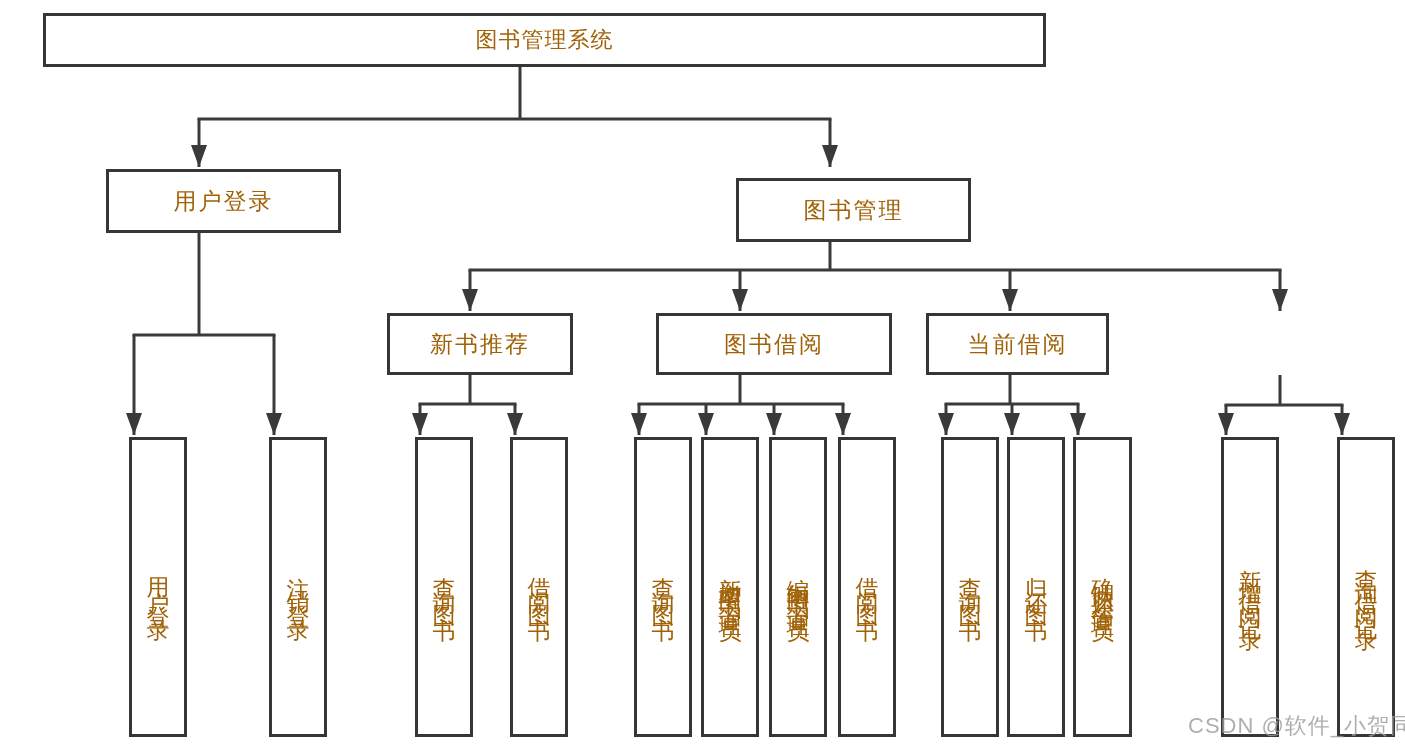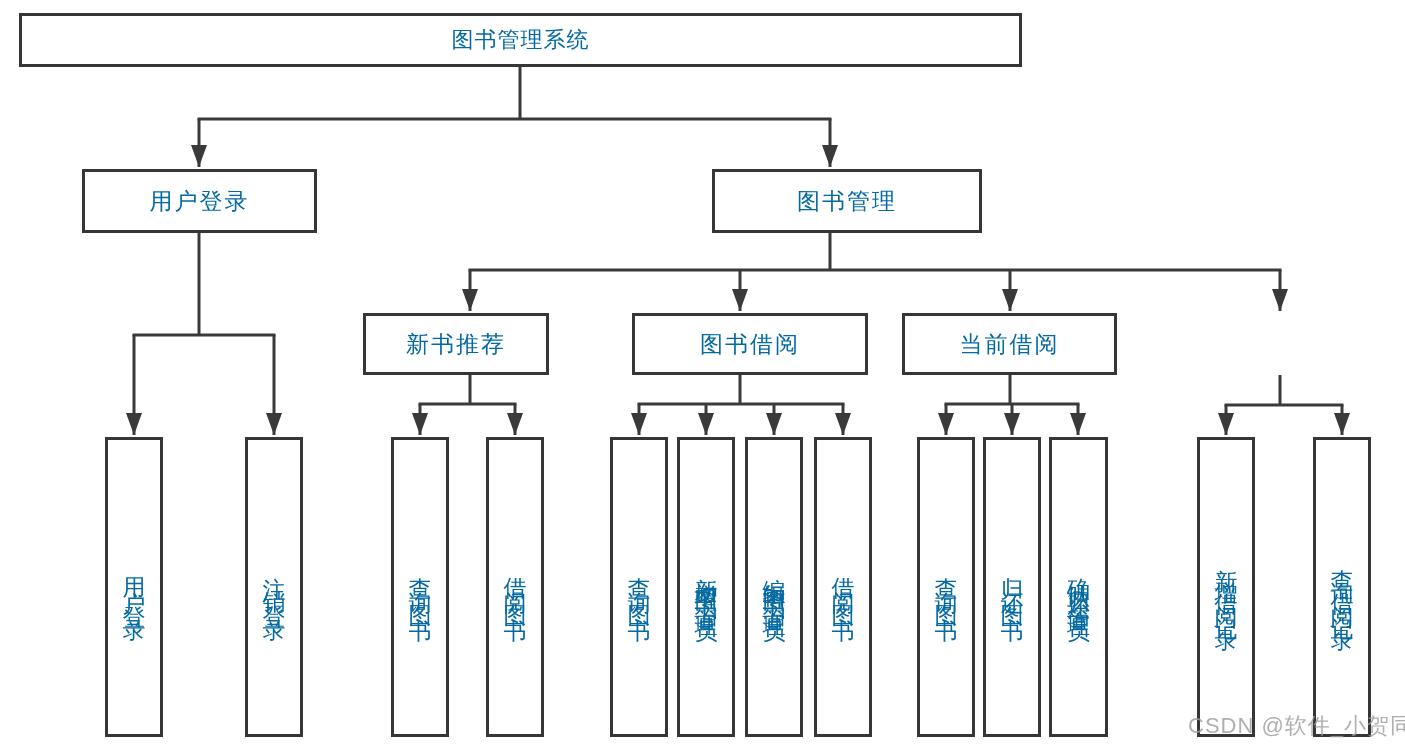--- a/index.html
+++ b/index.html
@@ -5,21 +5,21 @@
   html,body{margin:0;padding:0;background:#ffffff;}
   .canvas{
     position:relative;width:1405px;height:747px;background:#ffffff;
     font-family:"Liberation Sans","DejaVu Sans",sans-serif;overflow:hidden;
     color:#3a3a3a;
   }
   .connector-layer{position:absolute;left:0;top:0;z-index:1;}
   .box{
     position:absolute;box-sizing:border-box;background:#ffffff;
     border:3px solid #363636;display:flex;align-items:center;justify-content:center;
-    z-index:2;color:#0369a1;
+    z-index:2;color:#a16207;margin-left:24px;
   }
   .h-label{font-size:23px;letter-spacing:2px;white-space:nowrap;}
   .root-label{font-size:22px;letter-spacing:1px;}
   .v .v-text{
     writing-mode:vertical-rl;text-orientation:mixed;
     font-size:23px;line-height:1;white-space:nowrap;
   }
   .sp4 .v-text{letter-spacing:14px;}
   .sp6 .v-text{letter-spacing:12px;}
   .sp9 .v-text{letter-spacing:6px;}
@@ -83,31 +83,31 @@
     </g>
   </svg>
 
   <div class="box" style="left:19px;top:13px;width:1003px;height:54px">
     <span class="h-label root-label">图书管理系统</span>
   </div>
 
   <div class="box" style="left:82px;top:169px;width:235px;height:64px">
     <span class="h-label">用户登录</span>
   </div>
-  <div class="box" style="left:712px;top:169px;width:270px;height:64px">
+  <div class="box" style="left:712px;top:178px;width:235px;height:64px">
     <span class="h-label">图书管理</span>
   </div>
 
   <div class="box" style="left:363px;top:313px;width:186px;height:62px">
     <span class="h-label">新书推荐</span>
   </div>
   <div class="box" style="left:632px;top:313px;width:236px;height:62px">
     <span class="h-label">图书借阅</span>
   </div>
-  <div class="box" style="left:902px;top:313px;width:215px;height:62px">
+  <div class="box" style="left:902px;top:313px;width:183px;height:62px">
     <span class="h-label">当前借阅</span>
   </div>
 
   <div class="box v sp4" style="left:105px;top:437px;width:58px;height:300px">
     <span class="v-text">用户登录</span>
   </div>
   <div class="box v sp4" style="left:245px;top:437px;width:58px;height:300px">
     <span class="v-text">注销登录</span>
   </div>
 

